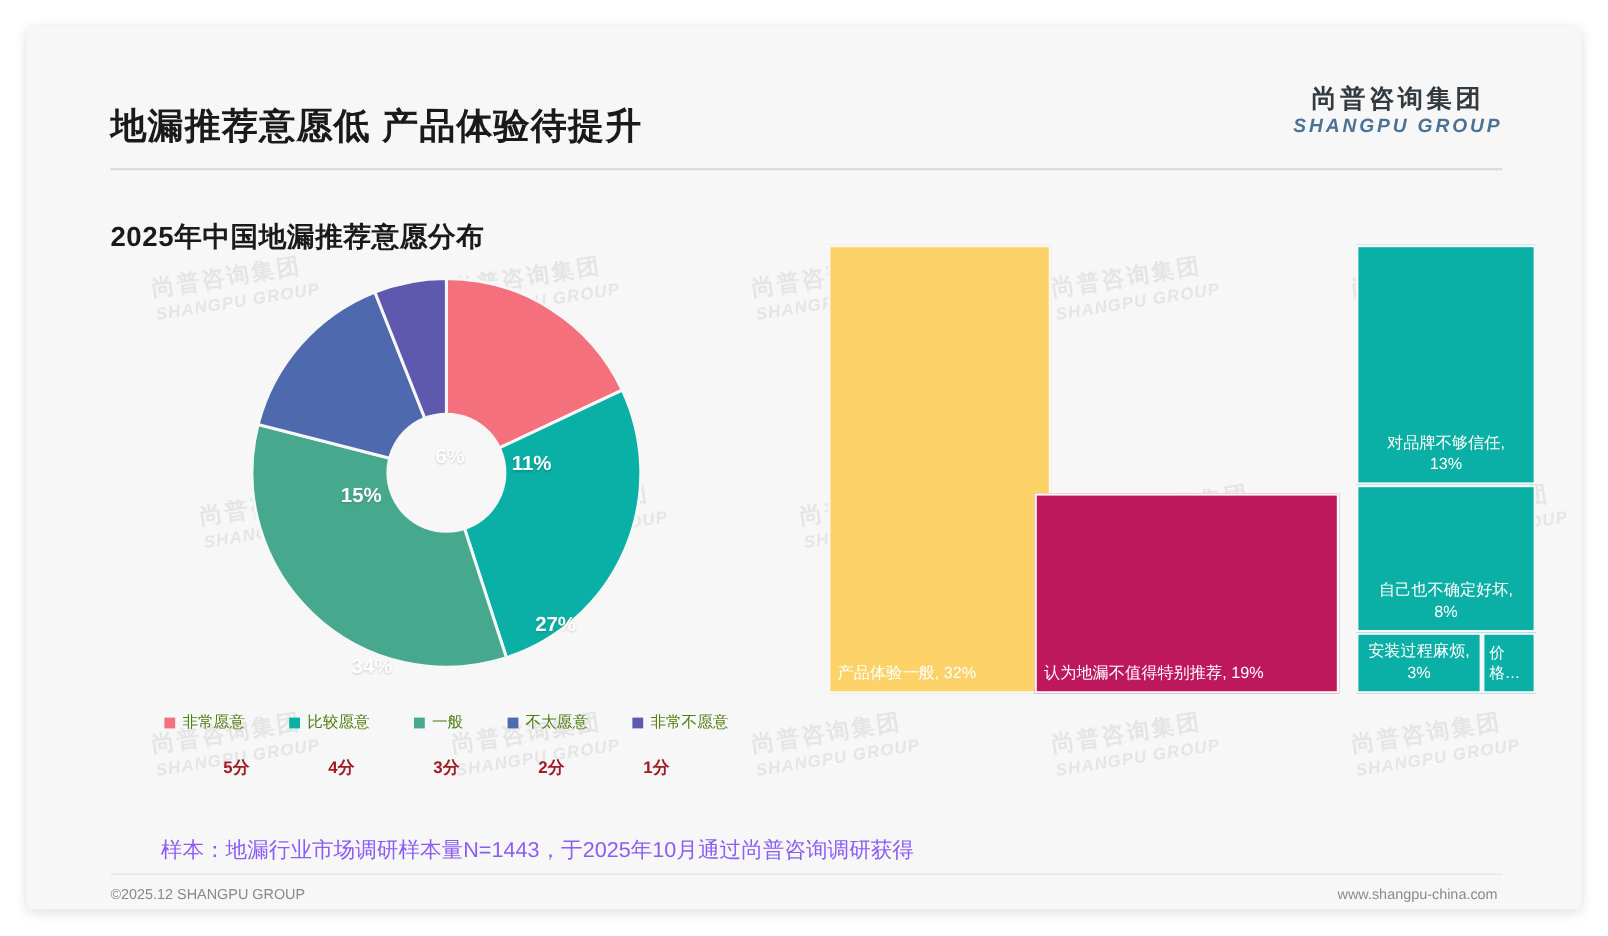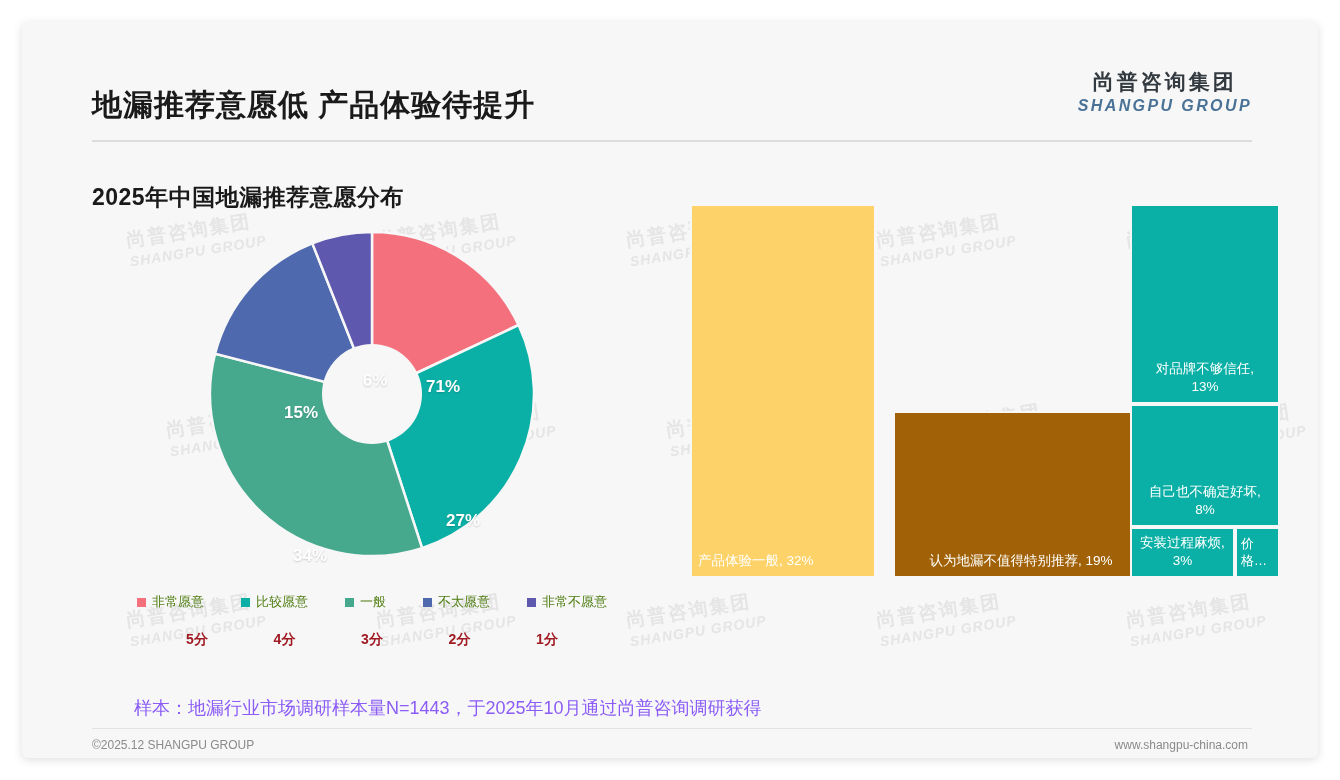--- a/index.html
+++ b/index.html
@@ -220,21 +220,21 @@
         <g id="donut-slices">
             <path d="M 165 165 L 165 3 A 162 162 0 0 1 311.58198249949515 96.02375476645823 Z" fill="#F4707C" stroke="#f7f7f7" stroke-width="2.5"></path>
             <path d="M 165 165 L 311.58198249949515 96.02375476645823 A 162 162 0 0 1 215.06075308874148 319.07115563981483 Z" fill="#0AB0A5" stroke="#f7f7f7" stroke-width="2.5"></path>
             <path d="M 165 165 L 215.06075308874148 319.07115563981483 A 162 162 0 0 1 8.089527897161759 124.71223827929349 Z" fill="#46A98E" stroke="#f7f7f7" stroke-width="2.5"></path>
             <path d="M 165 165 L 8.089527897161759 124.71223827929349 A 162 162 0 0 1 105.3638224650822 14.376209286103261 Z" fill="#4F69AE" stroke="#f7f7f7" stroke-width="2.5"></path>
             <path d="M 165 165 L 105.3638224650822 14.376209286103261 A 162 162 0 0 1 164.99999999999997 3 Z" fill="#5E58AE" stroke="#f7f7f7" stroke-width="2.5"></path>
           </g>
         <circle cx="165" cy="165" r="50" fill="#f7f7f7"></circle>
       </svg>
       <div id="donut-label-layer">
-          <div class="slice-label" style="left: 351px; top: 158px;">71%</div>
+          <div class="slice-label" style="left: 351px; top: 158px;">11%</div>
           <div class="slice-label" style="left: 371px; top: 292px;">27%</div>
           <div class="slice-label" style="left: 218px; top: 327px;">34%</div>
           <div class="slice-label" style="left: 209px; top: 184px;">15%</div>
           <div class="slice-label" style="left: 283px; top: 152px;">6%</div>
         </div>
     </div>
 
     <div class="legend" id="donut-legend">
         <div class="legend-item">
           <span class="legend-swatch" style="background: rgb(244, 112, 124);"></span>
@@ -264,21 +264,21 @@
         <div class="score" style="color: rgb(160, 26, 34);">2分</div>
         <div class="score" style="color: rgb(160, 26, 34);">1分</div>
       </div>
   </div>
 
   <div class="panel right-panel">
     <div class="treemap" id="treemap">
         <div class="tm-cell" style="left: 0px; top: 0px; width: 186px; height: 374px; background: rgb(253, 211, 105);">
           <div class="tm-label" style="color: rgb(255, 255, 255);">产品体验一般, 32%</div>
         </div>
-        <div class="tm-cell" style="left: 203px; top: 207px; width: 254px; height: 167px; background: #a16207; text-align: center;">
+        <div class="tm-cell" style="left: 172px; top: 207px; width: 254px; height: 167px; background: #be185d;">
           <div class="tm-label" style="color: rgb(255, 255, 255);">认为地漏不值得特别推荐, 19%</div>
         </div>
         <div class="tm-cell" style="left: 440px; top: 0px; width: 150px; height: 200px; background: rgb(10, 176, 165);">
           <div class="tm-label center" style="color: rgb(255, 255, 255);">对品牌不够信任,<br>13%</div>
         </div>
         <div class="tm-cell" style="left: 440px; top: 200px; width: 150px; height: 123px; background: rgb(10, 176, 165);">
           <div class="tm-label center" style="color: rgb(255, 255, 255);">自己也不确定好坏,<br>8%</div>
         </div>
         <div class="tm-cell" style="left: 440px; top: 323px; width: 105px; height: 51px; background: rgb(10, 176, 165);">
           <div class="tm-label center" style="color: rgb(255, 255, 255);">安装过程麻烦,<br>3%</div>

